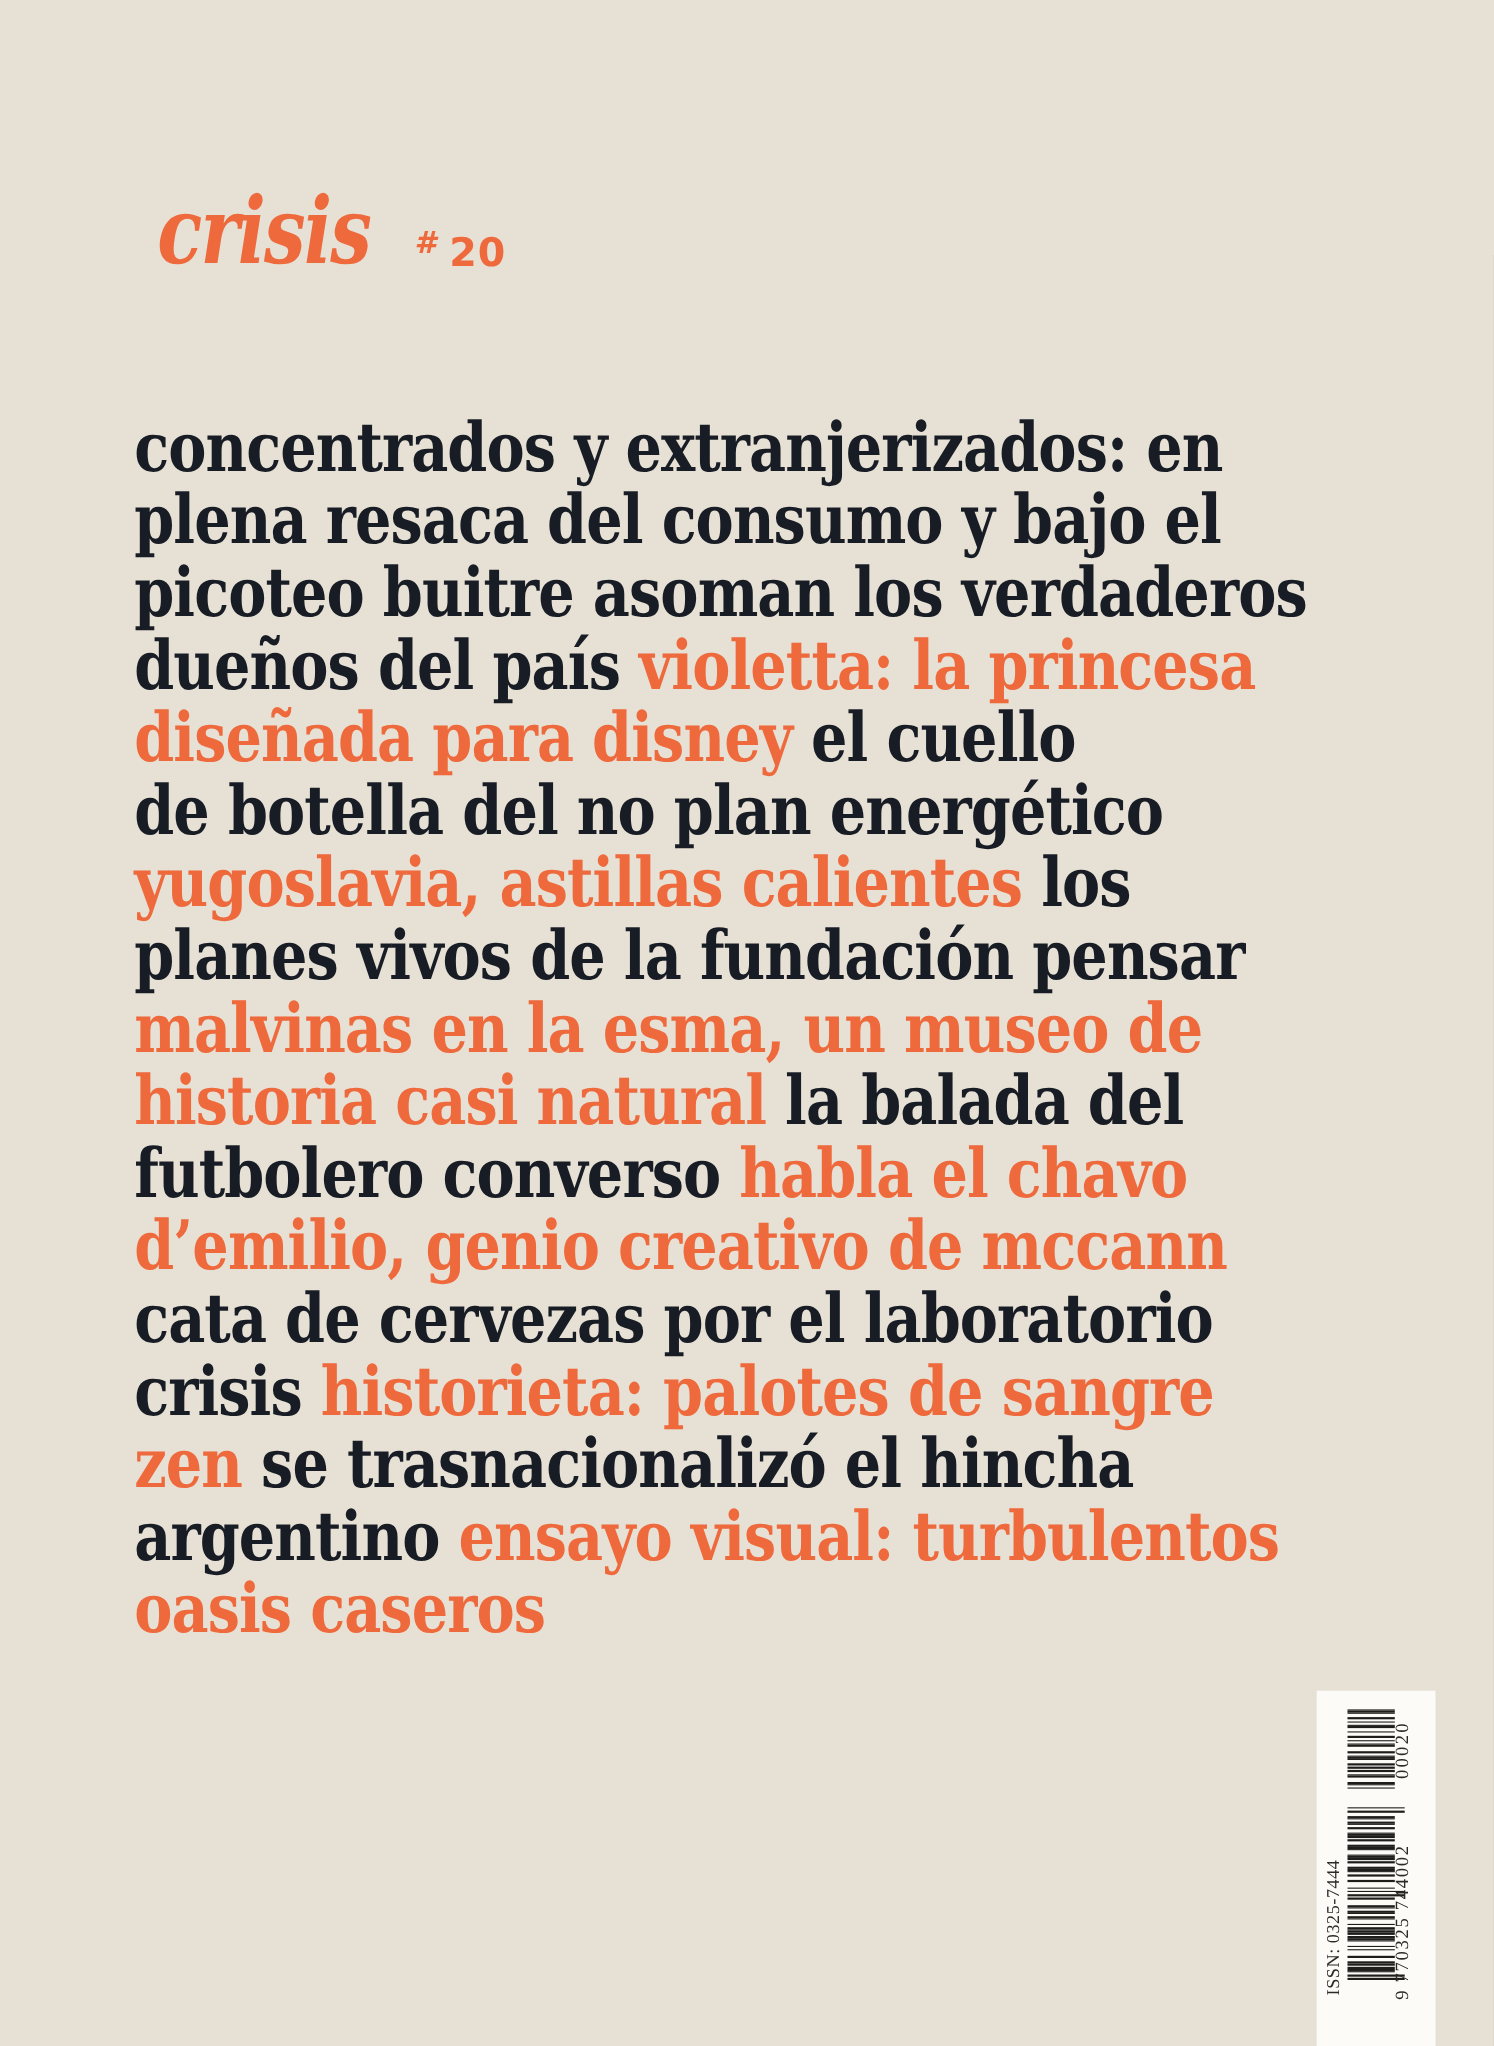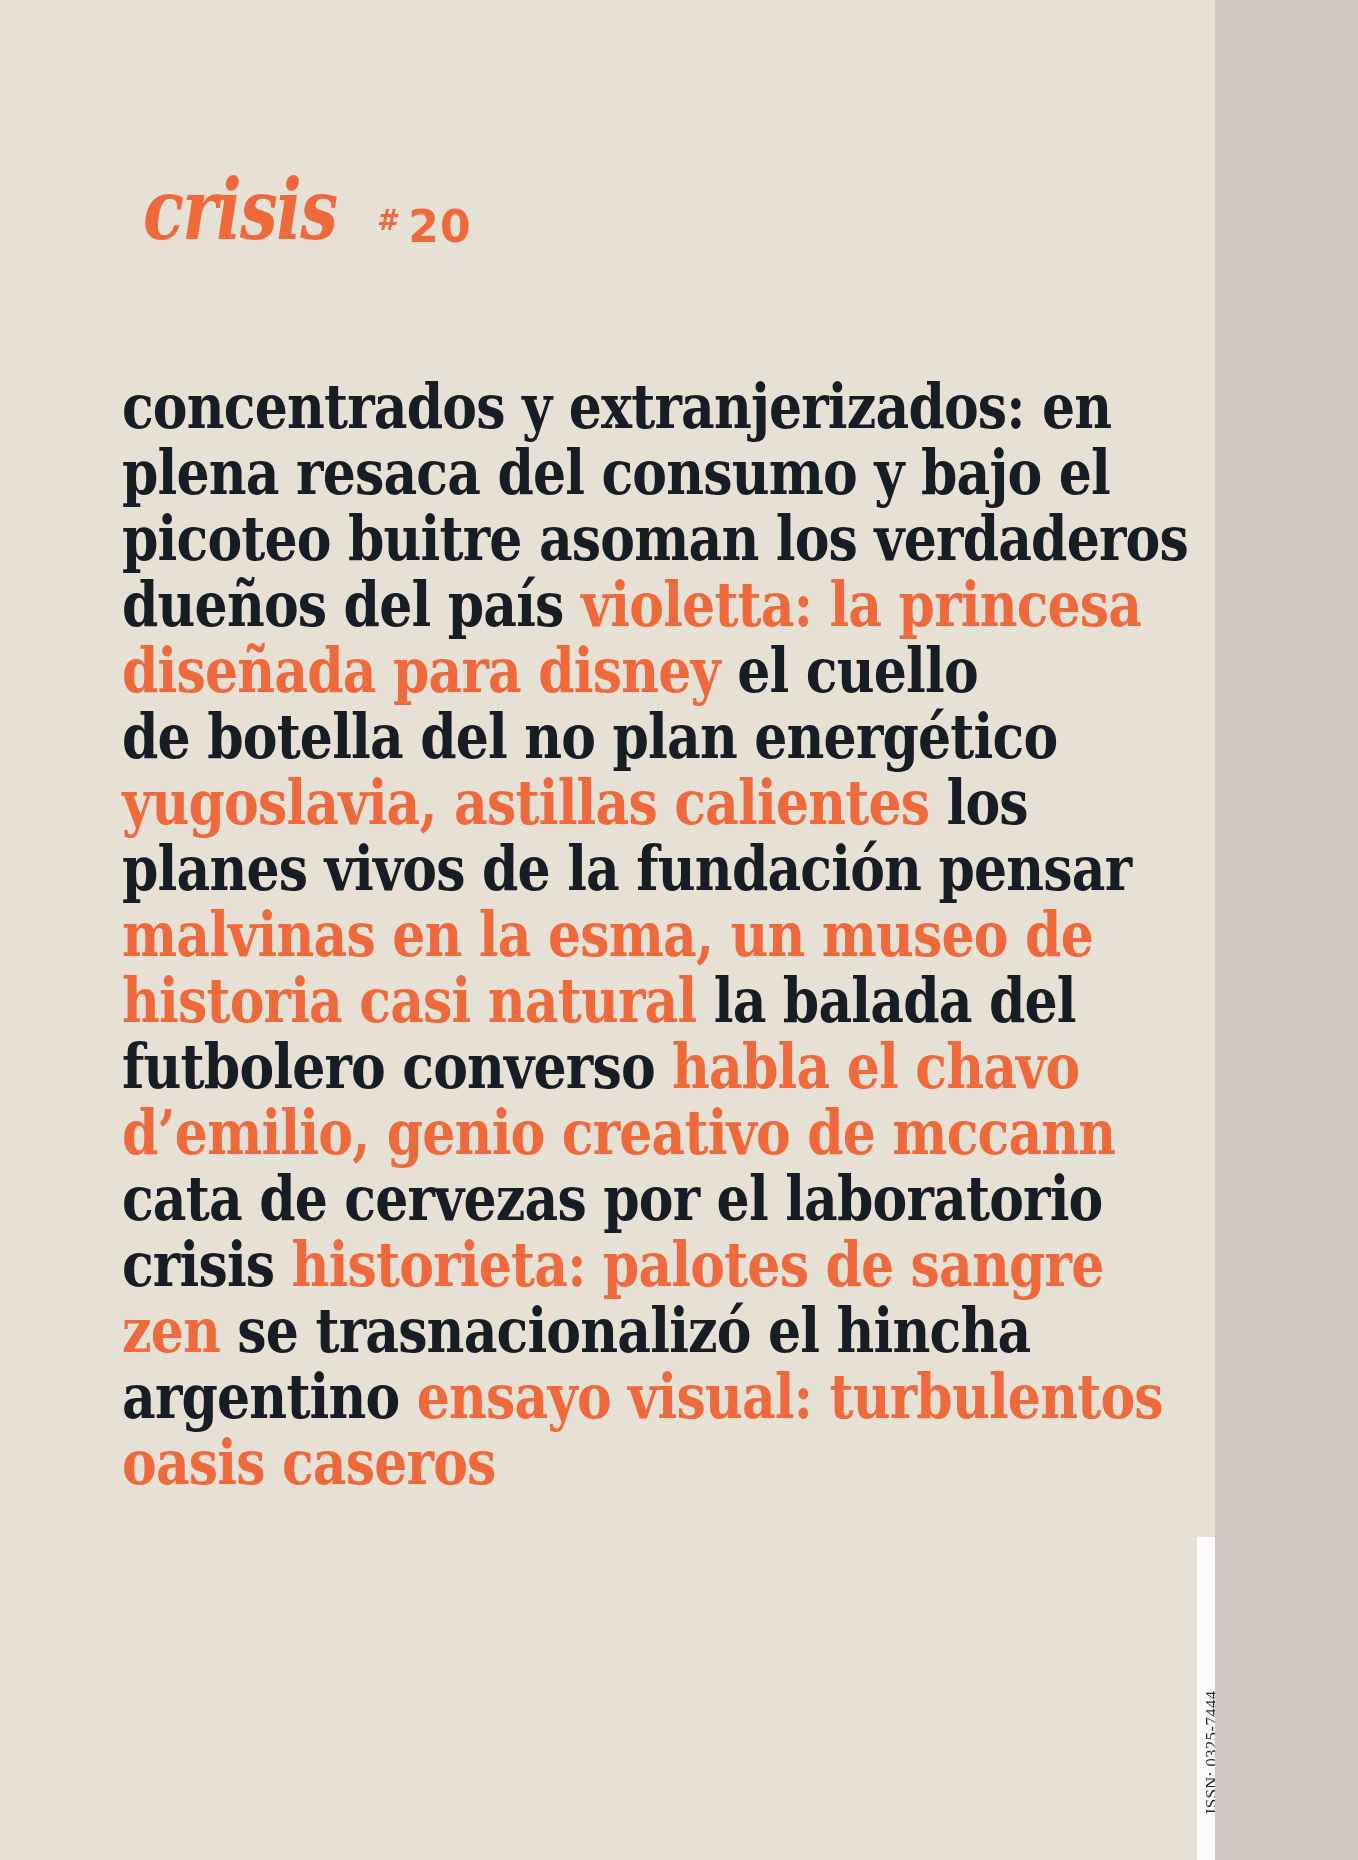--- a/index.html
+++ b/index.html
@@ -6,21 +6,21 @@
     --bg:#e7e0d5;
     --ink:#181d25;
     --accent:#ee6a3d;
     --panel:#fcfbf8;
     --bar:#1d1d1b;
   }
   *{margin:0;padding:0;box-sizing:border-box;}
   html,body{background:#cfc9bf;}
   .stage{
     position:relative;
-    width:1215px;height:1860px;
+    width:1358px;height:1860px;
     background:var(--bg);
     overflow:hidden;
     font-family:"DejaVu Serif", serif;
   }
   
   .masthead{
     position:absolute;left:143px;top:168px;
     display:flex;align-items:baseline;
     color:var(--accent);
     white-space:nowrap;
@@ -37,21 +37,21 @@
   .issue-hash{
     font-family:"DejaVu Sans", sans-serif;
     font-style:italic;font-weight:bold;
     font-size:28px;
     margin-left:-8px;
     position:relative;top:-9px;
   }
   .issue-number{
     font-family:"DejaVu Sans", sans-serif;
     font-weight:bold;
-    font-size:44px;
+    font-size:36px;
     letter-spacing:1px;
     margin-left:12px;
     position:relative;top:3px;text-align:center;
   }
   
   .toc{
     position:absolute;left:122px;top:374px;
     transform:scaleX(0.84);
     transform-origin:left top;
   }

